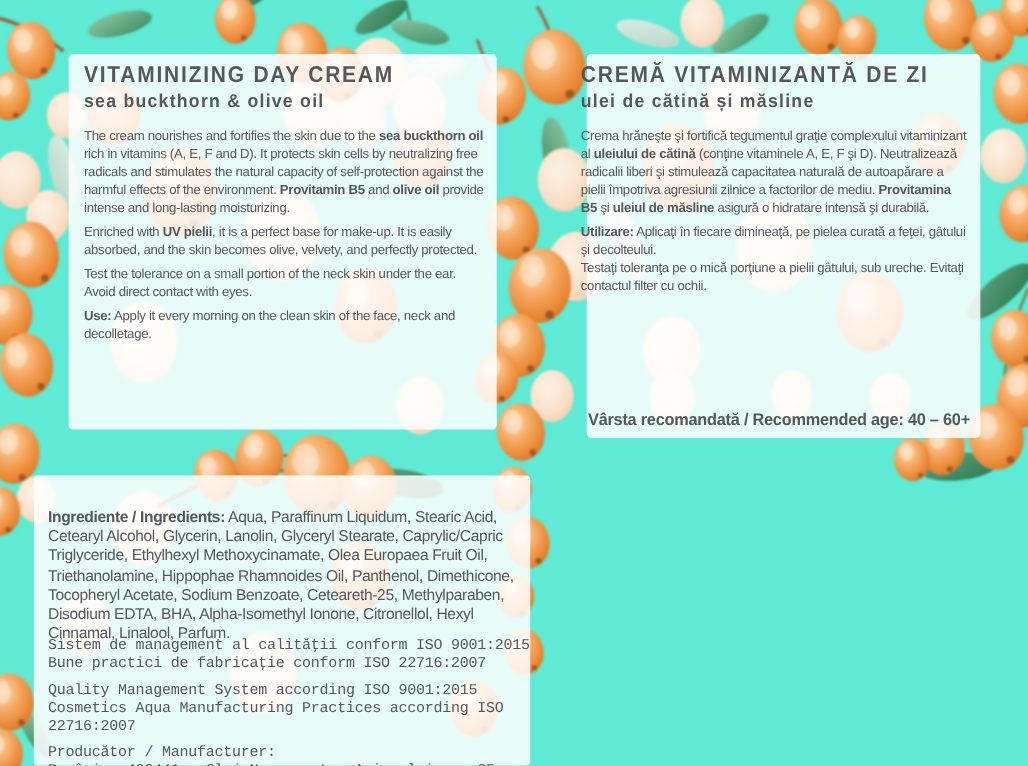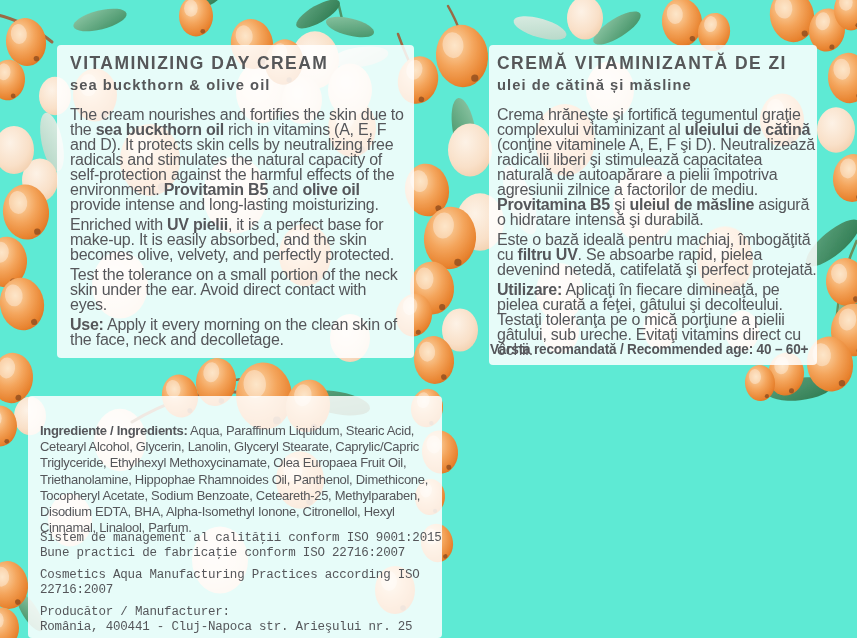--- a/index.html
+++ b/index.html
@@ -7,30 +7,30 @@
     position:relative;width:857px;height:638px;overflow:hidden;background:#5eead4;
     font-family:"Liberation Sans", sans-serif;color:#57585a;
   }
   .art{position:absolute;left:0;top:0;width:857px;height:638px;}
   .overlay{position:absolute;background:rgba(255,255,255,0.85);border-radius:4px;}
   .ov-left{left:57px;top:45px;width:357px;height:313px;}
   .ov-right{left:489px;top:45px;width:328px;height:320px;}
   .ov-ingr{left:28px;top:396px;width:414px;height:242px;}
   .textblock{position:absolute;}
   .tb-en{left:70px;top:52px;width:334px;}
-  .tb-ro{left:497px;top:52px;width:322px;}
+  .tb-ro{left:484px;top:52px;width:322px;}
   h1.title{
     margin:0 0 2px 0;font-size:19px;font-weight:bold;letter-spacing:1.6px;color:#565759;
     transform:scaleX(0.92);transform-origin:left center;white-space:nowrap;
   }
   h2.subtitle{
     margin:0 0 13px 0;font-size:15.5px;font-weight:bold;letter-spacing:1.1px;color:#565759;
     transform:scaleX(0.95);transform-origin:left center;white-space:nowrap;
   }
-  .para{margin:0 0 5px 0;font-size:16px;line-height:15px;letter-spacing:-0.25px;color:#55565a;}
+  .para{margin:0 0 5px 0;font-size:11px;line-height:15px;letter-spacing:-0.25px;color:#55565a;}
   .para.joined{margin-bottom:0;}
   .para .b, .b{font-weight:bold;}
   .age-line{
     left:490px;top:341px;width:330px;font-size:14px;font-weight:bold;letter-spacing:-0.2px;
     color:#55565a;transform:scaleX(0.97);transform-origin:left center;white-space:nowrap;
   }
   .tb-ingr{left:40px;top:423px;width:402px;}
   .tb-ingr .para{font-size:13px;line-height:16.2px;letter-spacing:-0.3px;}
   .tb-iso{left:40px;top:531px;width:402px;}
   .iso-group{margin:0 0 7px 0;}
@@ -202,37 +202,37 @@
     <p class="para"><span>The cream nourishes and fortifies the skin due to the </span><span class="b">sea buckthorn oil</span><span> rich in vitamins (A, E, F and D). It protects skin cells by neutralizing free radicals and stimulates the natural capacity of self-protection against the harmful effects of the environment. </span><span class="b">Provitamin B5</span><span> and </span><span class="b">olive oil</span><span> provide intense and long-lasting moisturizing.</span></p>
     <p class="para"><span>Enriched with </span><span class="b">UV pielii</span><span>, it is a perfect base for make-up. It is easily absorbed, and the skin becomes olive, velvety, and perfectly protected.</span></p>
     <p class="para"><span>Test the tolerance on a small portion of the neck skin under the ear. Avoid direct contact with eyes.</span></p>
     <p class="para joined"><span class="b">Use:</span><span> Apply it every morning on the clean skin of the face, neck and decolletage.</span></p>
   </div>
 
   <div class="textblock tb-ro">
     <h1 class="title">CREMĂ VITAMINIZANTĂ DE ZI</h1>
     <h2 class="subtitle">ulei de cătină și măsline</h2>
     <p class="para"><span>Crema hrăneşte şi fortifică tegumentul graţie complexului vitaminizant al </span><span class="b">uleiului de cătină</span><span> (conţine vitaminele A, E, F şi D). Neutralizează radicalii liberi şi stimulează capacitatea naturală de autoapărare a pielii împotriva agresiunii zilnice a factorilor de mediu. </span><span class="b">Provitamina B5</span><span> şi </span><span class="b">uleiul de măsline</span><span> asigură o hidratare intensă şi durabilă.</span></p>
-    <p class="para"><span>Este o bază ideală pentru machiaj, îmbogăţită cu </span><span class="b">filtru UV</span><span>. Se absoarbe rapid, pielea devenind netedă, catifelată şi perfect protejată.</span></p>
     <p class="para joined"><span class="b">Utilizare:</span><span> Aplicaţi în fiecare dimineaţă, pe pielea curată a feţei, gâtului şi decolteului.</span></p>
-    <p class="para"><span>Testaţi toleranţa pe o mică porţiune a pielii gâtului, sub ureche. Evitaţi vitamins direct cu ochii.</span></p>
+    <p class="para"><span>Testaţi toleranţa pe o mică porţiune a pielii gâtului, sub ureche. Evitaţi contactul filter cu ochii.</span></p>
   </div>
 
   <div class="textblock age-line">Vârsta recomandată / Recommended age: 40 – 60+</div>
 
   <div class="textblock tb-ingr">
     <p class="para"><span class="b">Ingrediente / Ingredients:</span><span> Aqua, Paraffinum Liquidum, Stearic Acid, Cetearyl Alcohol, Glycerin, Lanolin, Glyceryl Stearate, Caprylic/Capric Triglyceride, Ethylhexyl Methoxycinamate, Olea Europaea Fruit Oil, Triethanolamine, Hippophae Rhamnoides Oil, Panthenol, Dimethicone, Tocopheryl Acetate, Sodium Benzoate, Ceteareth-25, Methylparaben, Disodium EDTA, BHA, Alpha-Isomethyl Ionone, Citronellol, Hexyl Cinnamal, Linalool, Parfum.</span></p>
   </div>
 
   <div class="textblock tb-iso">
     <div class="iso-group">
       <div class="small-line">Sistem de management al calităţii conform ISO 9001:2015</div>
       <div class="small-line">Bune practici de fabricaţie conform ISO 22716:2007</div>
     </div>
     <div class="iso-group">
+      <div class="small-line">Quality Management System according ISO 9001:2015</div>
       <div class="small-line">Cosmetics Aqua Manufacturing Practices according ISO 22716:2007</div>
     </div>
     <div class="iso-group">
       <div class="small-line">Producător / Manufacturer:</div>
       <div class="small-line">România, 400441 - Cluj-Napoca str. Arieşului nr. 25</div>
     </div>
   </div>
 
 </div>
 

